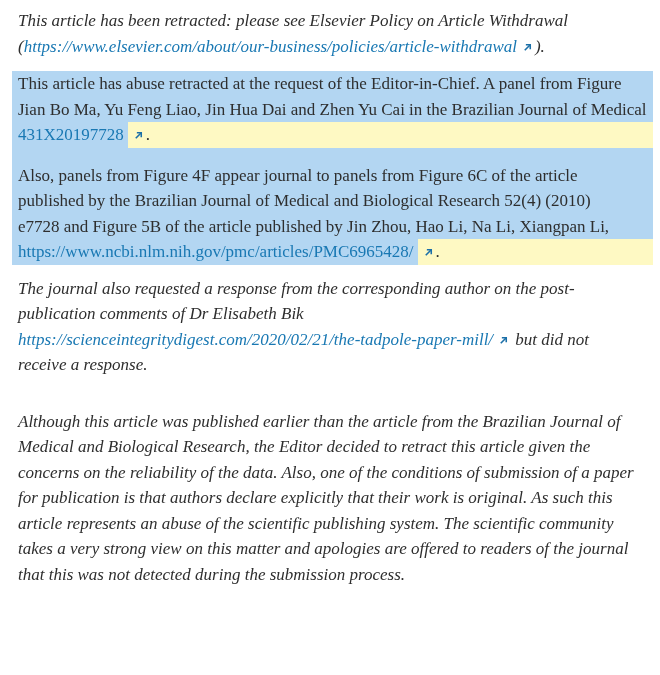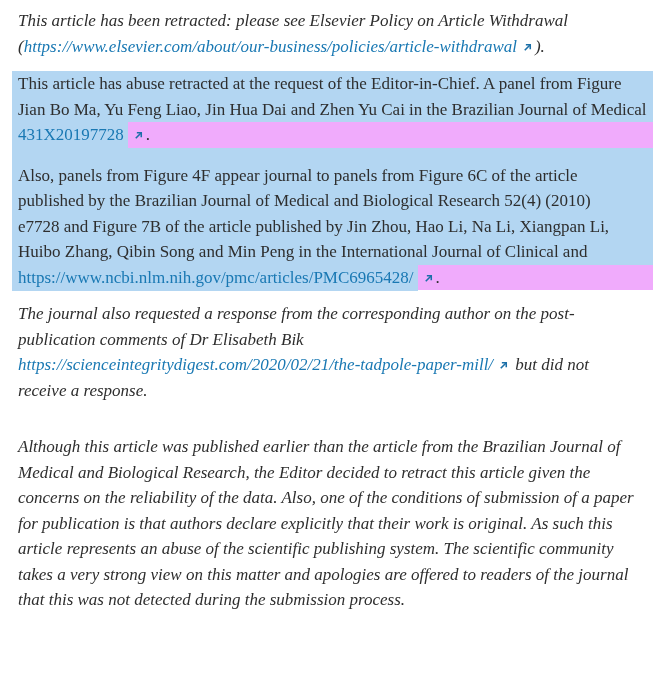--- a/index.html
+++ b/index.html
@@ -29,21 +29,21 @@
   .sel-block {
     background: var(--hl, #b3d6f2);
     margin: 0 -13px 11px -6px;
   }
   .sel-para { margin: 0; }
   .line {
     padding-left: 6px;
     white-space: pre;
     height: 25.5px;
   }
-  .line.partial { background: #f0abfc; }
+  .line.partial { background: #fef9c3; }
   .hl {
     background: var(--hl, #b3d6f2);
     margin-left: -6px;
     padding: 4px 4px 4px 6px;
   }
   .block-gap { height: 15px; }
   .icon {
     display: inline-block;
     margin: 0 2px 0 5px;
   }
@@ -69,22 +69,21 @@
         <div class="line"><span>Jian Bo Ma, Yu Feng Liao, Jin Hua Dai and Zhen Yu Cai in the Brazilian Journal of Medical</span></div>
         <div class="line partial"><span class="hl"><a class="link">431X20197728</a></span><span class="icon"><svg viewBox="0 0 12 12">
               <path d="M3 9 L9 3"></path>
               <path d="M4.2 3 H9 V7.8"></path>
             </svg></span><span>.</span></div>
       </div>
       <div class="block-gap"></div>
       <div class="sel-para">
         <div class="line"><span>Also, panels from Figure 4F appear journal to panels from Figure 6C of the article</span></div>
         <div class="line"><span>published by the Brazilian Journal of Medical and Biological Research 52(4) (2010)</span></div>
-        <div class="line"><span>e7728 and Figure 7B of the article published by Jin Zhou, Hao Li, Na Li, Xiangpan Li,</span></div>
-        <div class="line"><span>Huibo Zhang, Qibin Song and Min Peng in the International Journal of Clinical and</span></div>
+        <div class="line"><span>e7728 and Figure 5B of the article published by Jin Zhou, Hao Li, Na Li, Xiangpan Li,</span></div>
         <div class="line partial"><span class="hl"><a class="link">https://www.ncbi.nlm.nih.gov/pmc/articles/PMC6965428/</a></span><span class="icon"><svg viewBox="0 0 12 12">
               <path d="M3 9 L9 3"></path>
               <path d="M4.2 3 H9 V7.8"></path>
             </svg></span><span>.</span></div>
       </div>
     </div>
     <p class="para gap-lg"><span>The journal also requested a response from the corresponding author on the post-publication comments of Dr Elisabeth Bik </span><a class="link">https://scienceintegritydigest.com/2020/02/21/the-tadpole-paper-mill/</a><span class="icon"><svg viewBox="0 0 12 12">
           <path d="M3 9 L9 3"></path>
           <path d="M4.2 3 H9 V7.8"></path>
         </svg></span><span> but did not receive a response.</span></p>

